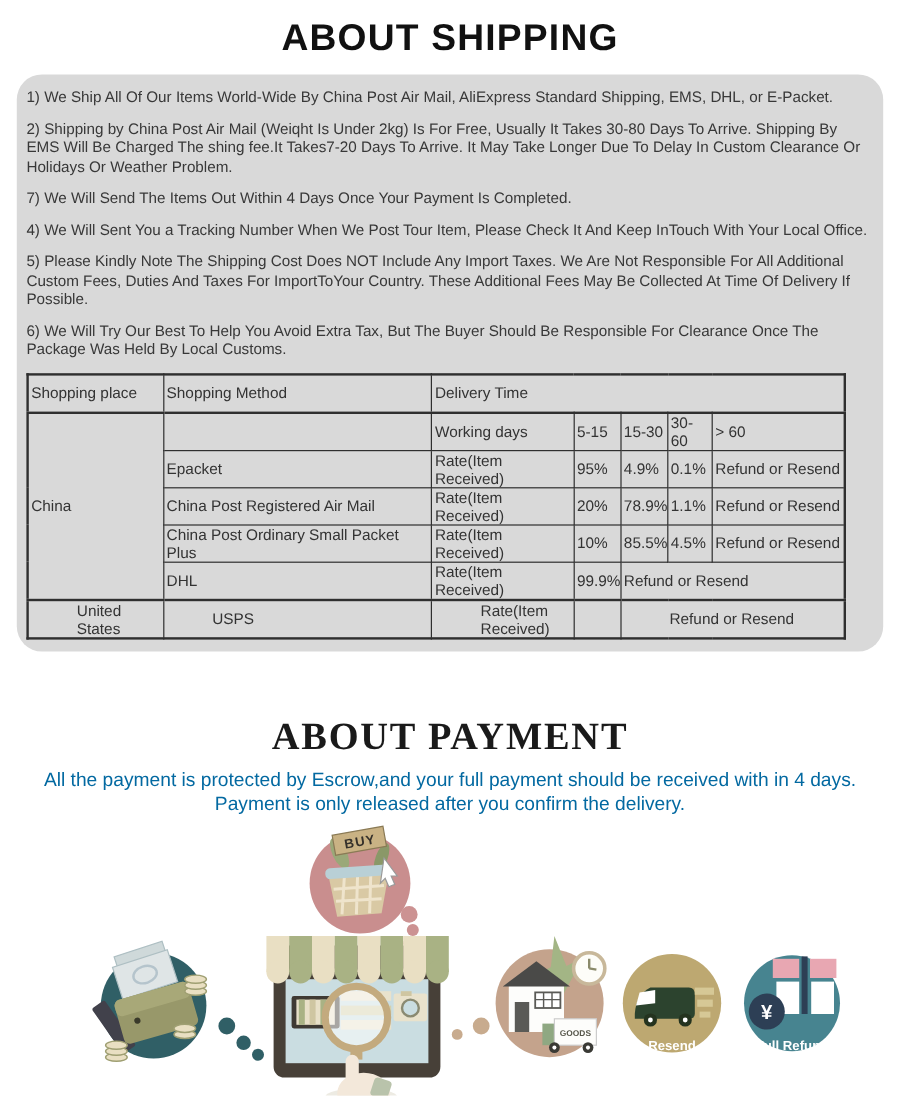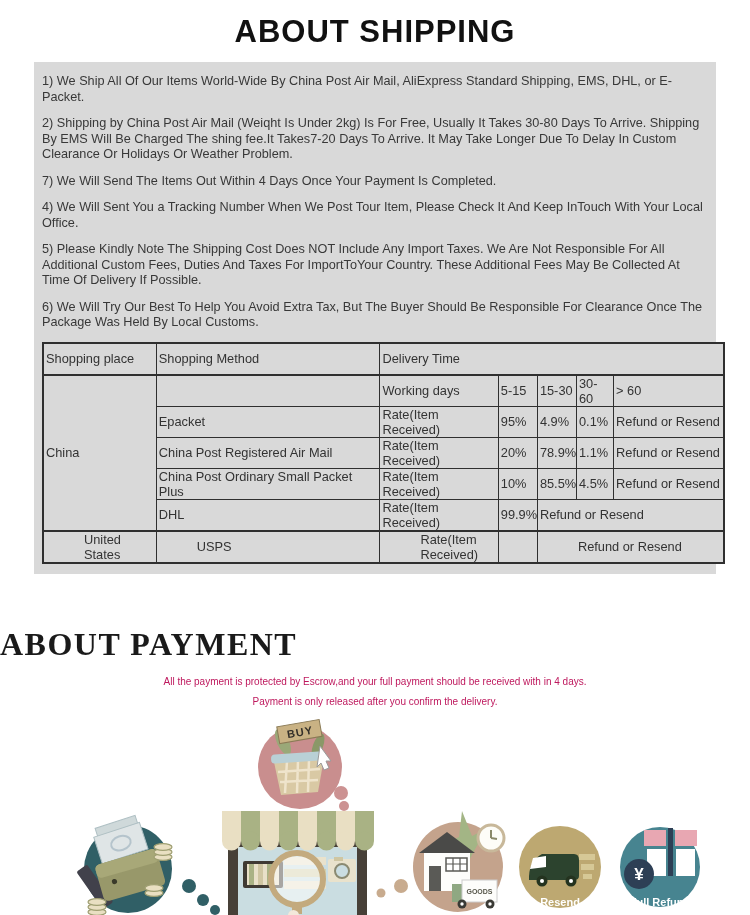--- a/index.html
+++ b/index.html
@@ -1,30 +1,30 @@
 <!DOCTYPE html>
 <html><head>
 <meta charset="utf-8">
 <style>
   html,body{margin:0;padding:0;background:#fff;}
   .page{position:relative;width:750px;height:915px;overflow:hidden;background:#fff;
         font-family:"Liberation Sans",sans-serif;color:#333;}
   .ship-title{margin:14px 12px 12px;text-align:center;font-size:31px;font-weight:bold;
         letter-spacing:1px;color:#111;line-height:36px;}
-  .notes-panel{margin:0 34px;background:#d9d9d9;padding:12px 8px 10px;}
+  .notes-panel{margin:0 14px;background:#d9d9d9;padding:12px 8px 10px;border-radius:21px;}
   .note{margin:0 0 11px;font-size:12.7px;line-height:15.5px;color:#383838;}
   table.ship{border-collapse:collapse;background:#d9d9d9;table-layout:fixed;width:683px;
         font-size:12.8px;color:#333;border:2px solid #2f2f2f;}
   table.ship td{border:1px solid #2f2f2f;vertical-align:middle;
         height:30px;padding:0 2px;overflow:hidden;}
   table.ship tr.hdr td{border-bottom-width:2px;}
   table.ship tr.us td{border-top-width:2px;padding-left:40px;}
-  .pay-title{margin:52px 0 10px;text-align:left;font-family:"Liberation Serif",serif;
+  .pay-title{margin:52px 0 10px;text-align:center;font-family:"Liberation Serif",serif;
         font-size:32px;font-weight:bold;letter-spacing:1.5px;color:#1a1a1a;line-height:36px;}
-  .pay-sub{margin:0;text-align:center;font-size:10px;line-height:20px;color:#be185d;}
+  .pay-sub{margin:0;text-align:center;font-size:16px;line-height:20px;color:#0369a1;}
   .illus{display:block;margin-top:4px;}
   .lbl{font-family:"Liberation Sans",sans-serif;font-size:11px;font-weight:bold;fill:#fff;text-anchor:middle;}
   .tinylbl{font-family:"Liberation Sans",sans-serif;font-size:7px;font-weight:bold;fill:#56564a;text-anchor:middle;}
   .buylbl{font-family:"Liberation Sans",sans-serif;font-size:11px;font-weight:bold;fill:#34302a;text-anchor:middle;letter-spacing:1px;}
   .yen{font-family:"Liberation Sans",sans-serif;font-size:17px;font-weight:bold;fill:#fff;text-anchor:middle;}
 </style>
 </head>
 <body>
 
 <div class="page">

